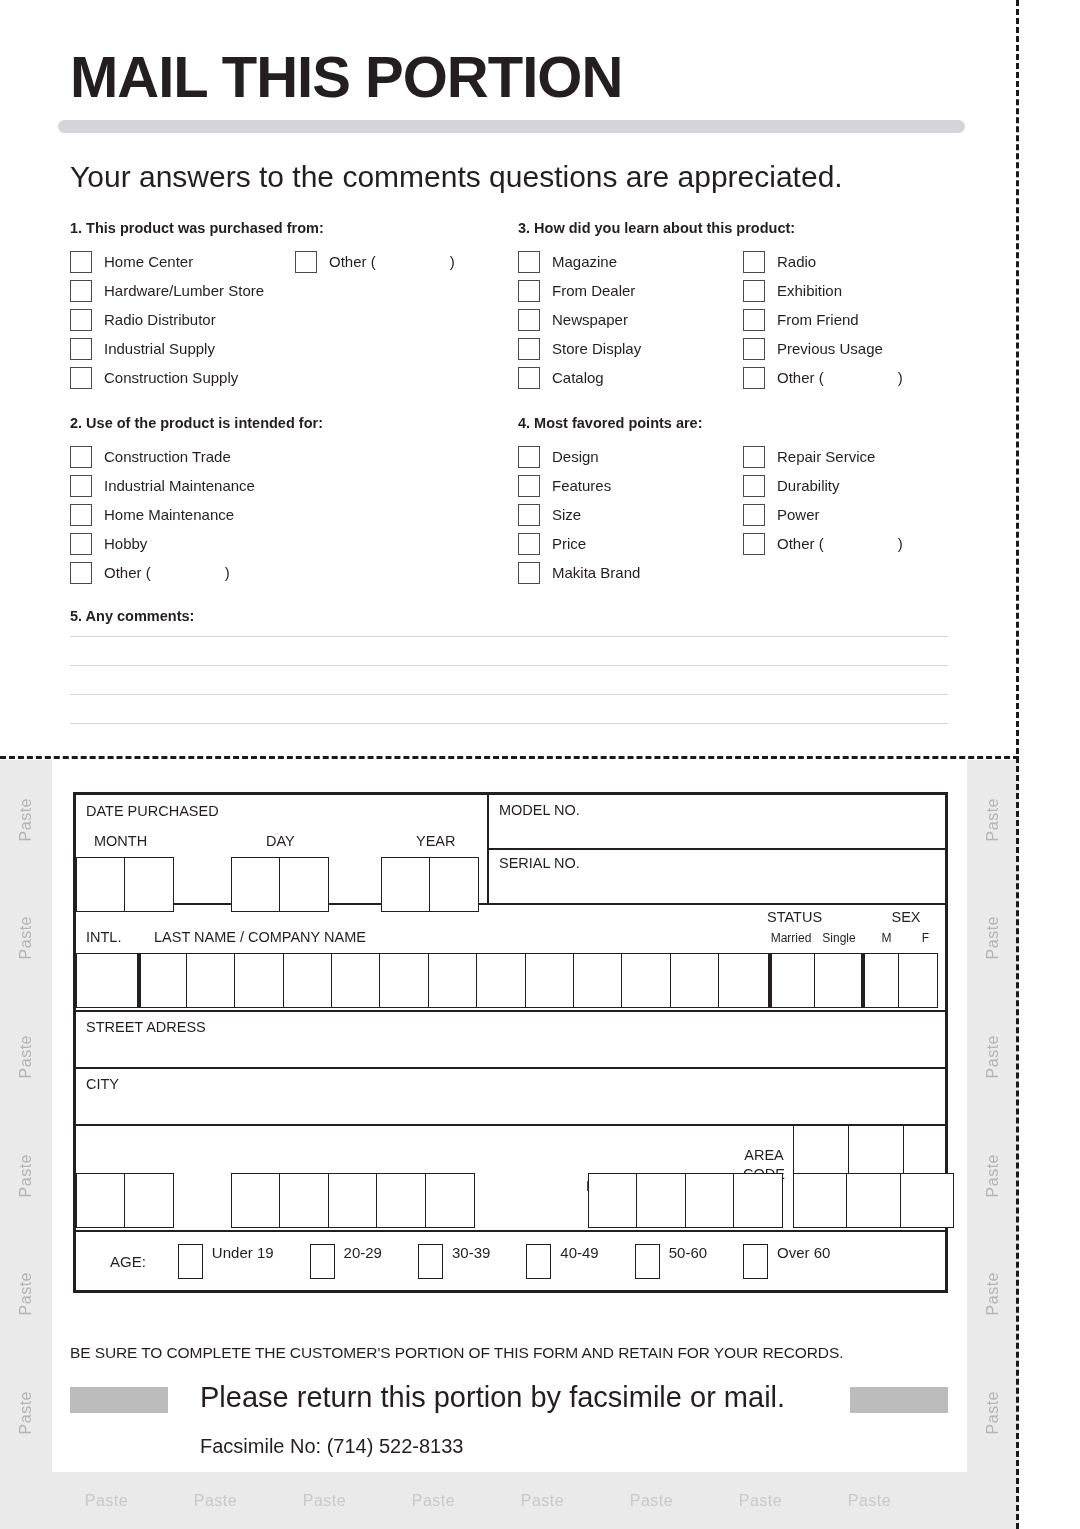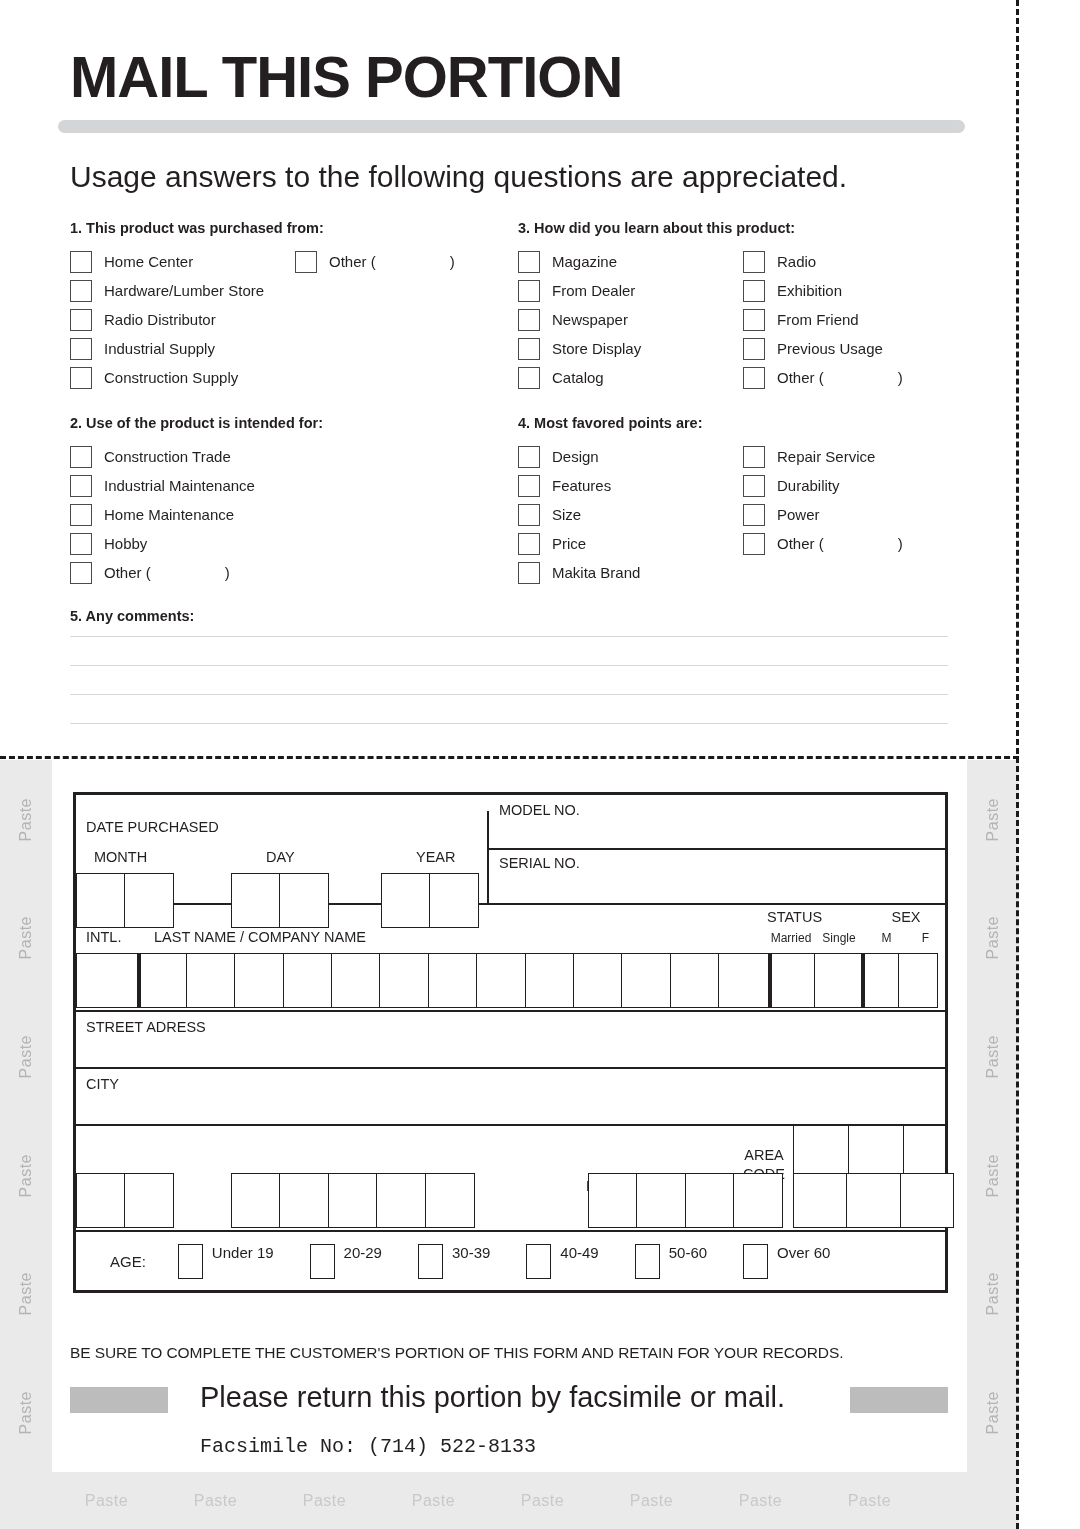--- a/index.html
+++ b/index.html
@@ -92,21 +92,21 @@
     background:#fff;
   }
   .frow{border-bottom:2px solid #231f20;position:relative;}
   .frow:last-child{border-bottom:none;}
 
   .lbl{font-size:14.5px;color:#231f20;white-space:nowrap;}
   .lbl-sm{font-size:12px;color:#231f20;white-space:nowrap;}
 
   
   .daterow{display:flex;height:108px;}
-  .date-left{width:411px;border-right:2px solid #231f20;position:relative;margin-top:16px;}
+  .date-left{width:411px;border-right:2px solid #231f20;position:relative;}
   .date-right{flex:1;position:relative;}
   .date-right .mid{
     position:absolute;left:0;top:53px;width:100%;height:0;
     border-top:2px solid #231f20;
   }
   .dp{position:absolute;left:10px;top:8px;}
   .seg-lbl{position:absolute;font-size:14.5px;}
   .cellrow{position:absolute;display:flex;}
   .cell{
     width:50px;height:55px;border:1.6px solid #231f20;
@@ -148,31 +148,31 @@
   .fax-band{position:absolute;left:70px;top:1387px;width:878px;height:34px;}
   .fax-band .blk{position:absolute;top:0;width:98px;height:26px;background:#bcbcbc;}
   .fax-band .blk.l{left:0;}
   .fax-band .blk.r{left:780px;}
   .fax-band .txt{
     position:absolute;left:130px;top:-6px;
     font-size:29px;color:#231f20;white-space:nowrap;
   }
   .faxno{
     position:absolute;left:200px;top:1435px;
-    font-size:20px;color:#231f20;font-family:Liberation Mono, monospace;
+    font-size:20px;color:#231f20;
   }
 </style>
 </head>
 <body>
 
 <div class="page">
 
   <div class="title">MAIL THIS PORTION</div>
   <div class="rule"></div>
-  <div class="subtitle">Usage answers to the following questions are appreciated.</div>
+  <div class="subtitle">Your answers to the comments questions are appreciated.</div>
 
   <div class="q" style="left:70px;top:220px;">
     <div class="q-head">1. This product was purchased from:</div>
     <div class="q-cols">
       <div class="q-col" style="width:225px;">
         <div class="opt">
           <span class="cb"></span>
           <span class="opt-label">Home Center</span>
         </div>
         <div class="opt">

